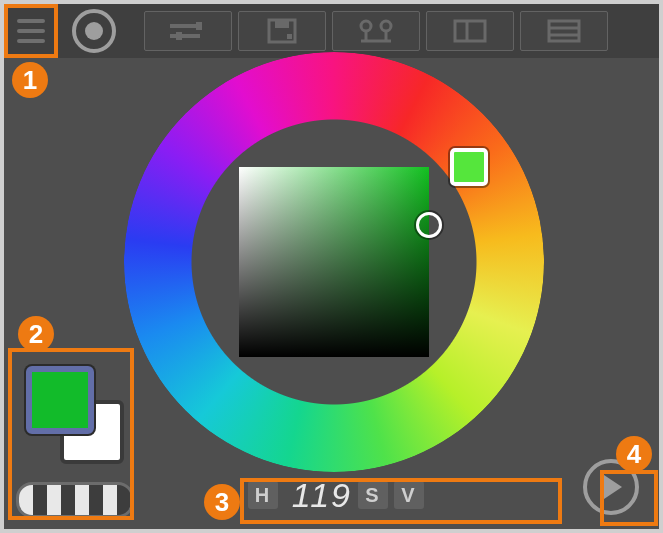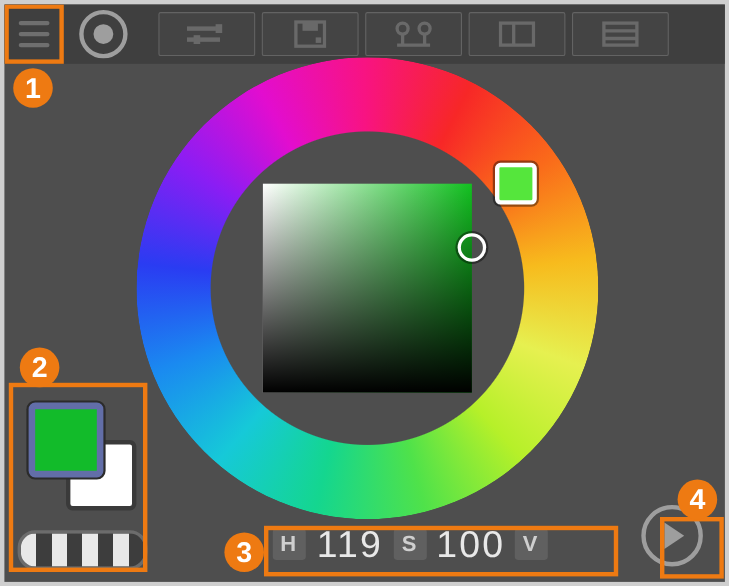--- a/index.html
+++ b/index.html
@@ -96,21 +96,21 @@
     display:flex;align-items:center;gap:6px;
     font-family:"Arial Narrow",Arial,sans-serif;
     font-size:34px;letter-spacing:2px;color:#e8e8e8;
   }
   .hsv .chip{
     width:30px;height:28px;background:#606060;border-radius:3px;
     display:flex;align-items:center;justify-content:center;
     font-size:20px;color:#cfcfcf;
     font-weight:bold;
   }
-  .hsv .val{min-width:68px;text-align:center;}
+  .hsv .val{min-width:68px;text-align:right;font-style:italic;}
 
   
   .play-btn{
     position:absolute;right:20px;bottom:14px;width:48px;height:48px;border-radius:50%;
     border:4px solid #9e9e9e;display:flex;align-items:center;justify-content:center;
   }
   .play-btn .tri{
     width:0;height:0;border-top:12px solid transparent;border-bottom:12px solid transparent;
     border-left:18px solid #9e9e9e;margin-left:4px;
   }
@@ -193,21 +193,20 @@
     <div class="bg-swatch"></div>
     <div class="fg-swatch"></div>
   </div>
 
   <div class="checker-row"></div>
 
   <div class="hsv">
     <div class="chip">H</div>
     <div class="val">119</div>
     <div class="chip">S</div>
-    <div class="val">100</div>
     <div class="chip">V</div>
   </div>
 
   <div class="play-btn">
     <div class="tri"></div>
   </div>
 
   <div class="callout-box" style="left:0;top:0;width:54px;height:54px;"></div>
   <div class="callout-num" style="left:8px;top:58px;">1</div>
 

